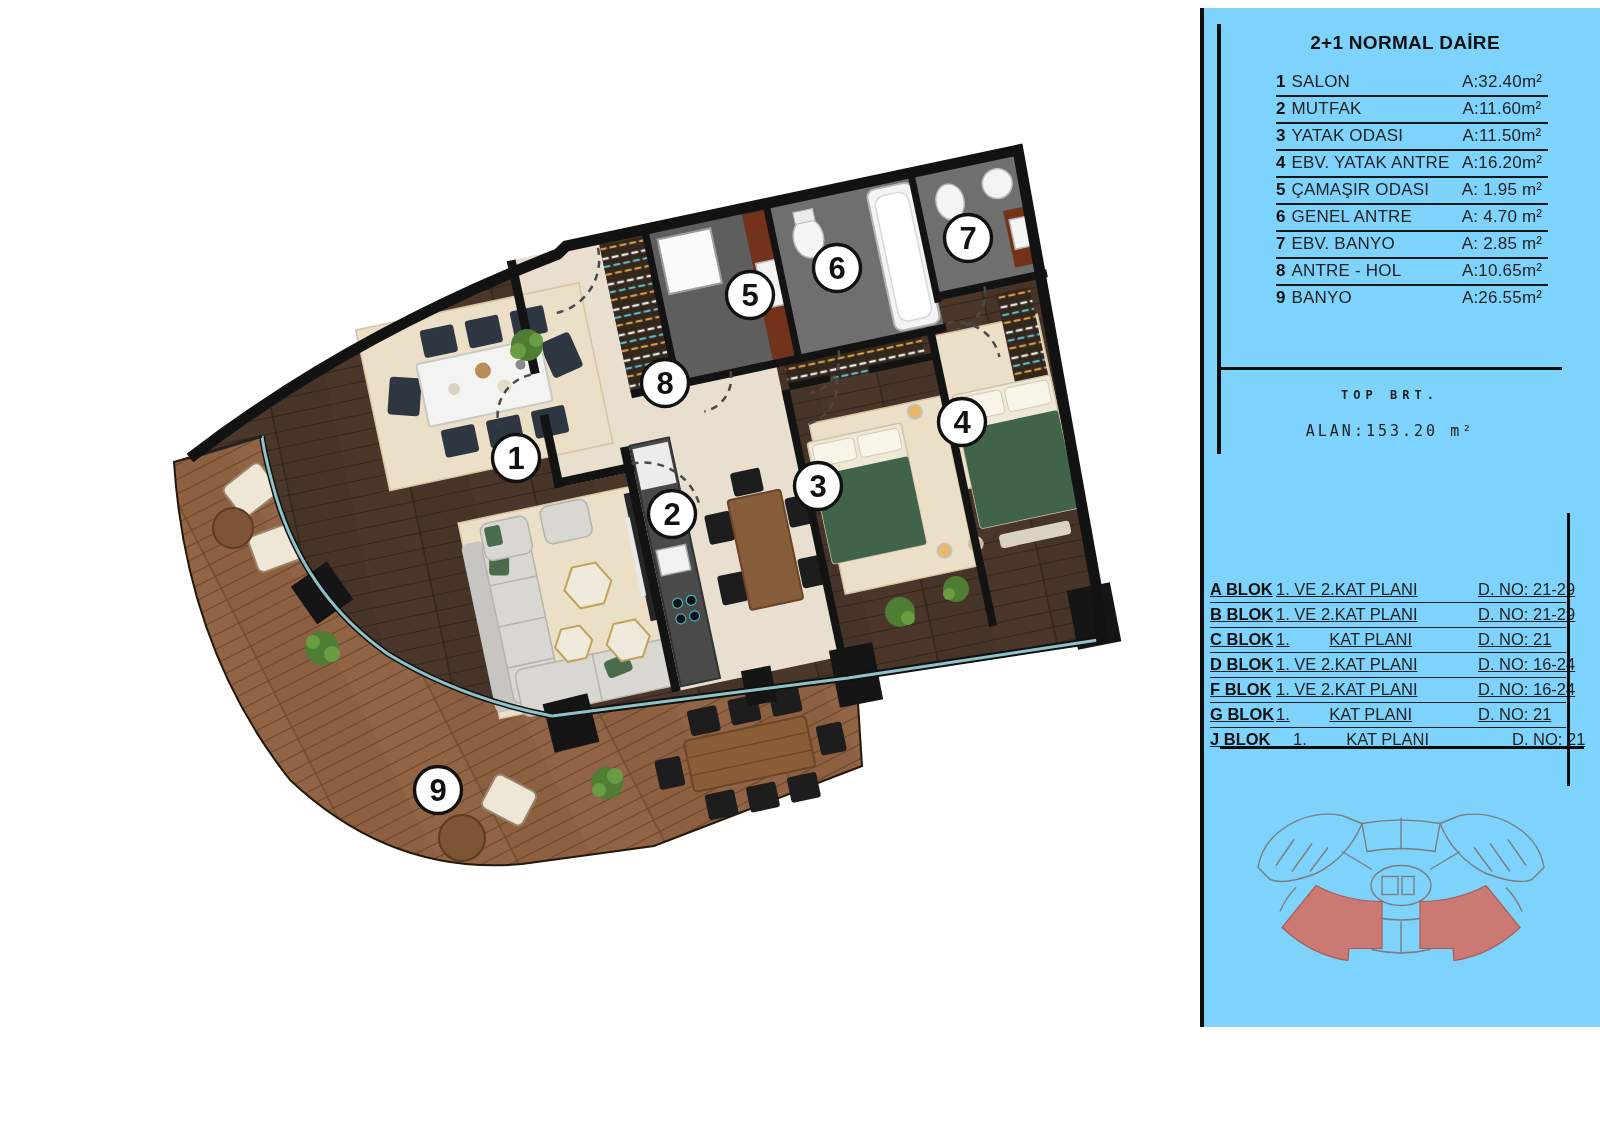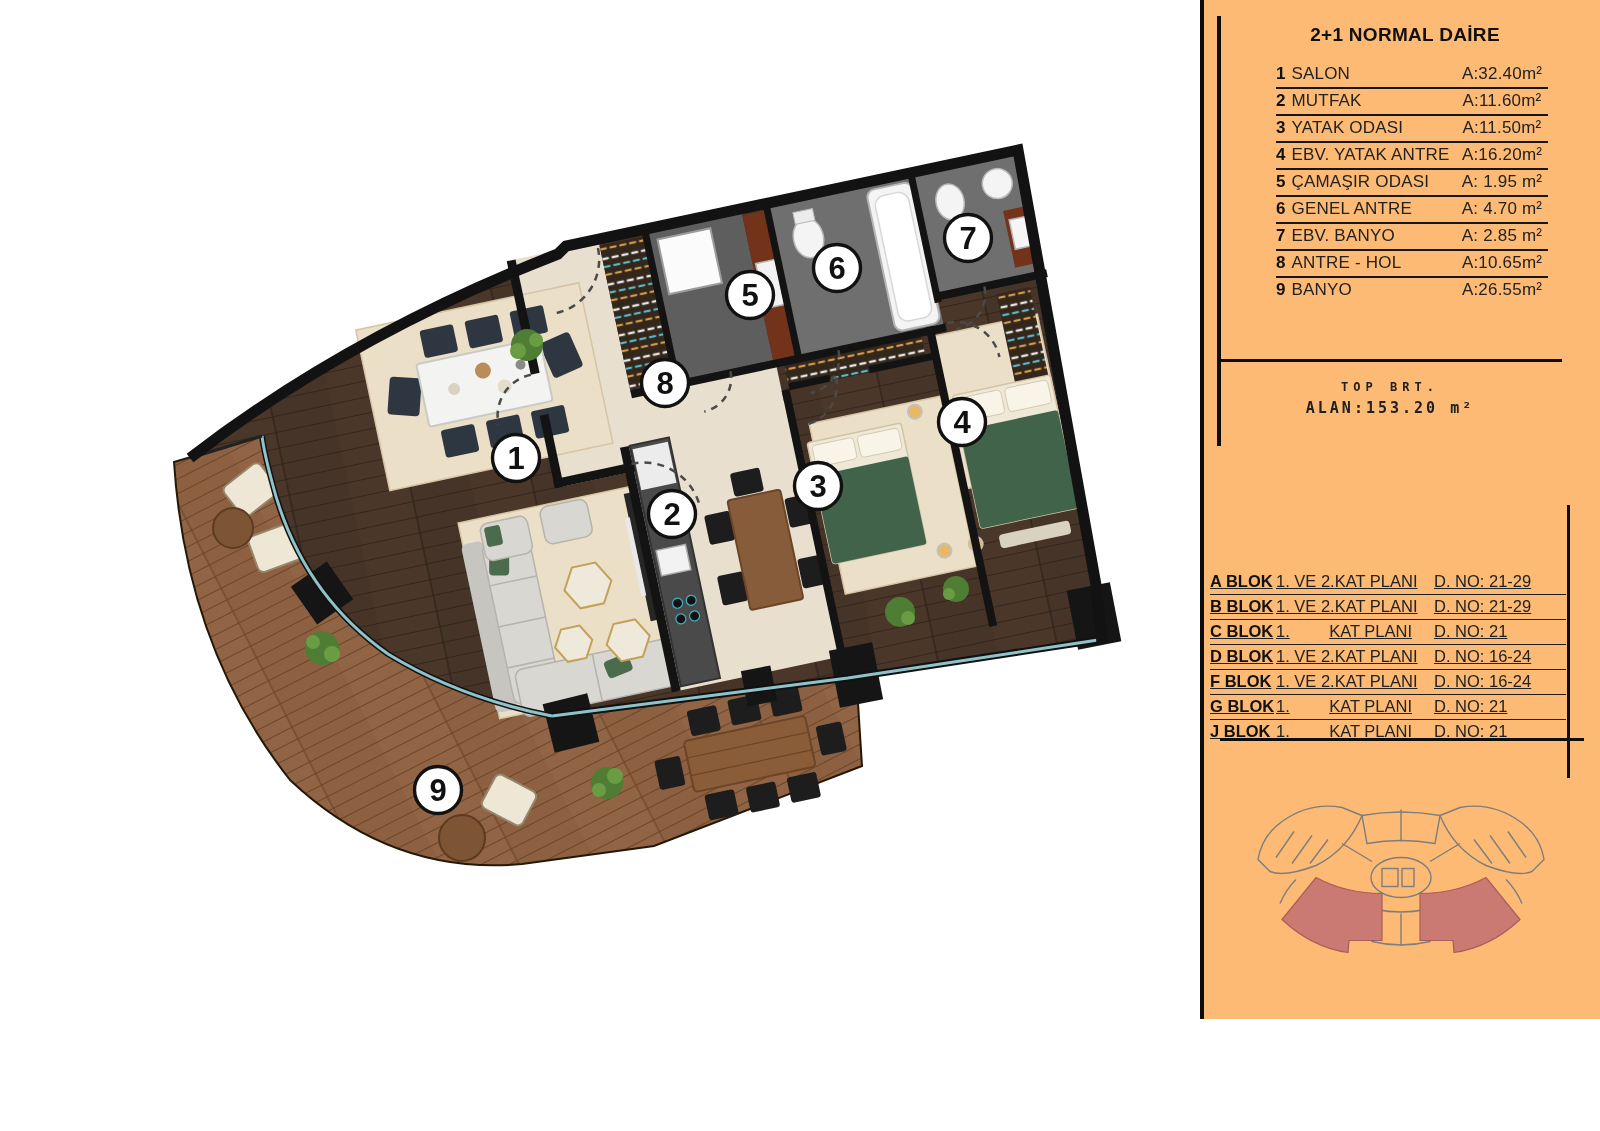--- a/index.html
+++ b/index.html
@@ -1,41 +1,41 @@
 <!DOCTYPE html>
 <html><head>
 <meta charset="utf-8">
 <style>
   html,body{margin:0;padding:0;background:#ffffff;}
   .stage{position:relative;width:1600px;height:1131px;background:#fff;overflow:hidden;
          font-family:"Liberation Sans", sans-serif;color:#1a1a1a;}
   .plan-wrap{position:absolute;left:0;top:0;width:1200px;height:1131px;}
   
-  .panel{position:absolute;left:1200px;top:0;width:400px;height:1019px;background:#fdba74;}
+  .panel{position:absolute;left:1200px;top:8px;width:400px;height:1019px;background:#7dd3fc;}
   .panel-border{position:absolute;left:0;top:0;width:4px;height:1019px;background:#0d0d0d;}
   .inner-bar{position:absolute;left:17px;top:16px;width:4px;height:430px;background:#0d0d0d;}
   .legend-title{position:absolute;left:60px;top:24px;width:290px;text-align:center;
     font-size:19px;font-weight:bold;letter-spacing:.3px;color:#111;}
   .room-list{position:absolute;left:76px;top:62px;width:272px;}
   .room-row{display:flex;align-items:baseline;height:22px;padding:2px 0 1px 0;
     border-bottom:2px solid #161616;font-size:17px;color:#222;}
   .room-row .num{font-weight:bold;margin-right:6px;color:#111;}
   .room-row .nm{flex:1;white-space:nowrap;letter-spacing:.2px;}
   .room-row .ar{width:92px;white-space:nowrap;letter-spacing:.2px;text-align:center;}
   .divider-h{position:absolute;left:18px;top:359px;width:344px;height:3px;background:#0d0d0d;}
   .total-block{position:absolute;left:55px;top:380px;width:270px;text-align:center;color:#202020;
     font-family:"DejaVu Sans Mono", monospace;}
   .total-l1{font-size:12px;letter-spacing:5px;font-weight:bold;}
-  .total-l2{font-size:15px;letter-spacing:3px;font-weight:bold;margin-top:5px;}
+  .total-l2{font-size:15px;letter-spacing:3px;font-weight:normal;margin-top:20px;}
   .block-list{position:absolute;left:10px;top:570px;width:356px;}
   .block-row{display:grid;grid-template-columns:66px 158px 1fr;align-items:baseline;
     padding:2px 0 2px 0;border-bottom:1.6px solid #1c1c1c;font-size:16.5px;color:#222;height:20px;text-decoration:underline;}
   .block-row .bn{font-weight:bold;white-space:nowrap;color:#111;}
   .block-row .mid{display:flex;justify-content:space-between;padding-right:22px;white-space:nowrap;}
-  .block-row .dn{white-space:nowrap;}
+  .block-row .dn{white-space:nowrap;margin-left:44px;}
   .bottom-line{position:absolute;left:20px;top:738px;width:364px;height:3px;background:#0d0d0d;}
   .right-vline{position:absolute;left:367px;top:505px;width:3px;height:273px;background:#0d0d0d;}
   .keyplan{position:absolute;left:36px;top:790px;width:330px;height:218px;}
 </style>
 </head>
 <body>
 
 <div class="stage">
 
   <div class="plan-wrap">
@@ -398,21 +398,21 @@
           <span class="dn">D. NO: 16-24</span>
         </div>
       <div class="block-row">
           <span class="bn">G BLOK</span>
           <span class="mid">
             <span>1.</span>
             <span>KAT PLANI</span>
           </span>
           <span class="dn">D. NO: 21</span>
         </div>
-      <div class="block-row" style="border-bottom:none;">
+      <div class="block-row" style="border-bottom:none;gap:17px;">
           <span class="bn">J BLOK</span>
           <span class="mid">
             <span>1.</span>
             <span>KAT PLANI</span>
           </span>
           <span class="dn">D. NO: 21</span>
         </div>
     </div>
 
     <div class="bottom-line"></div>

